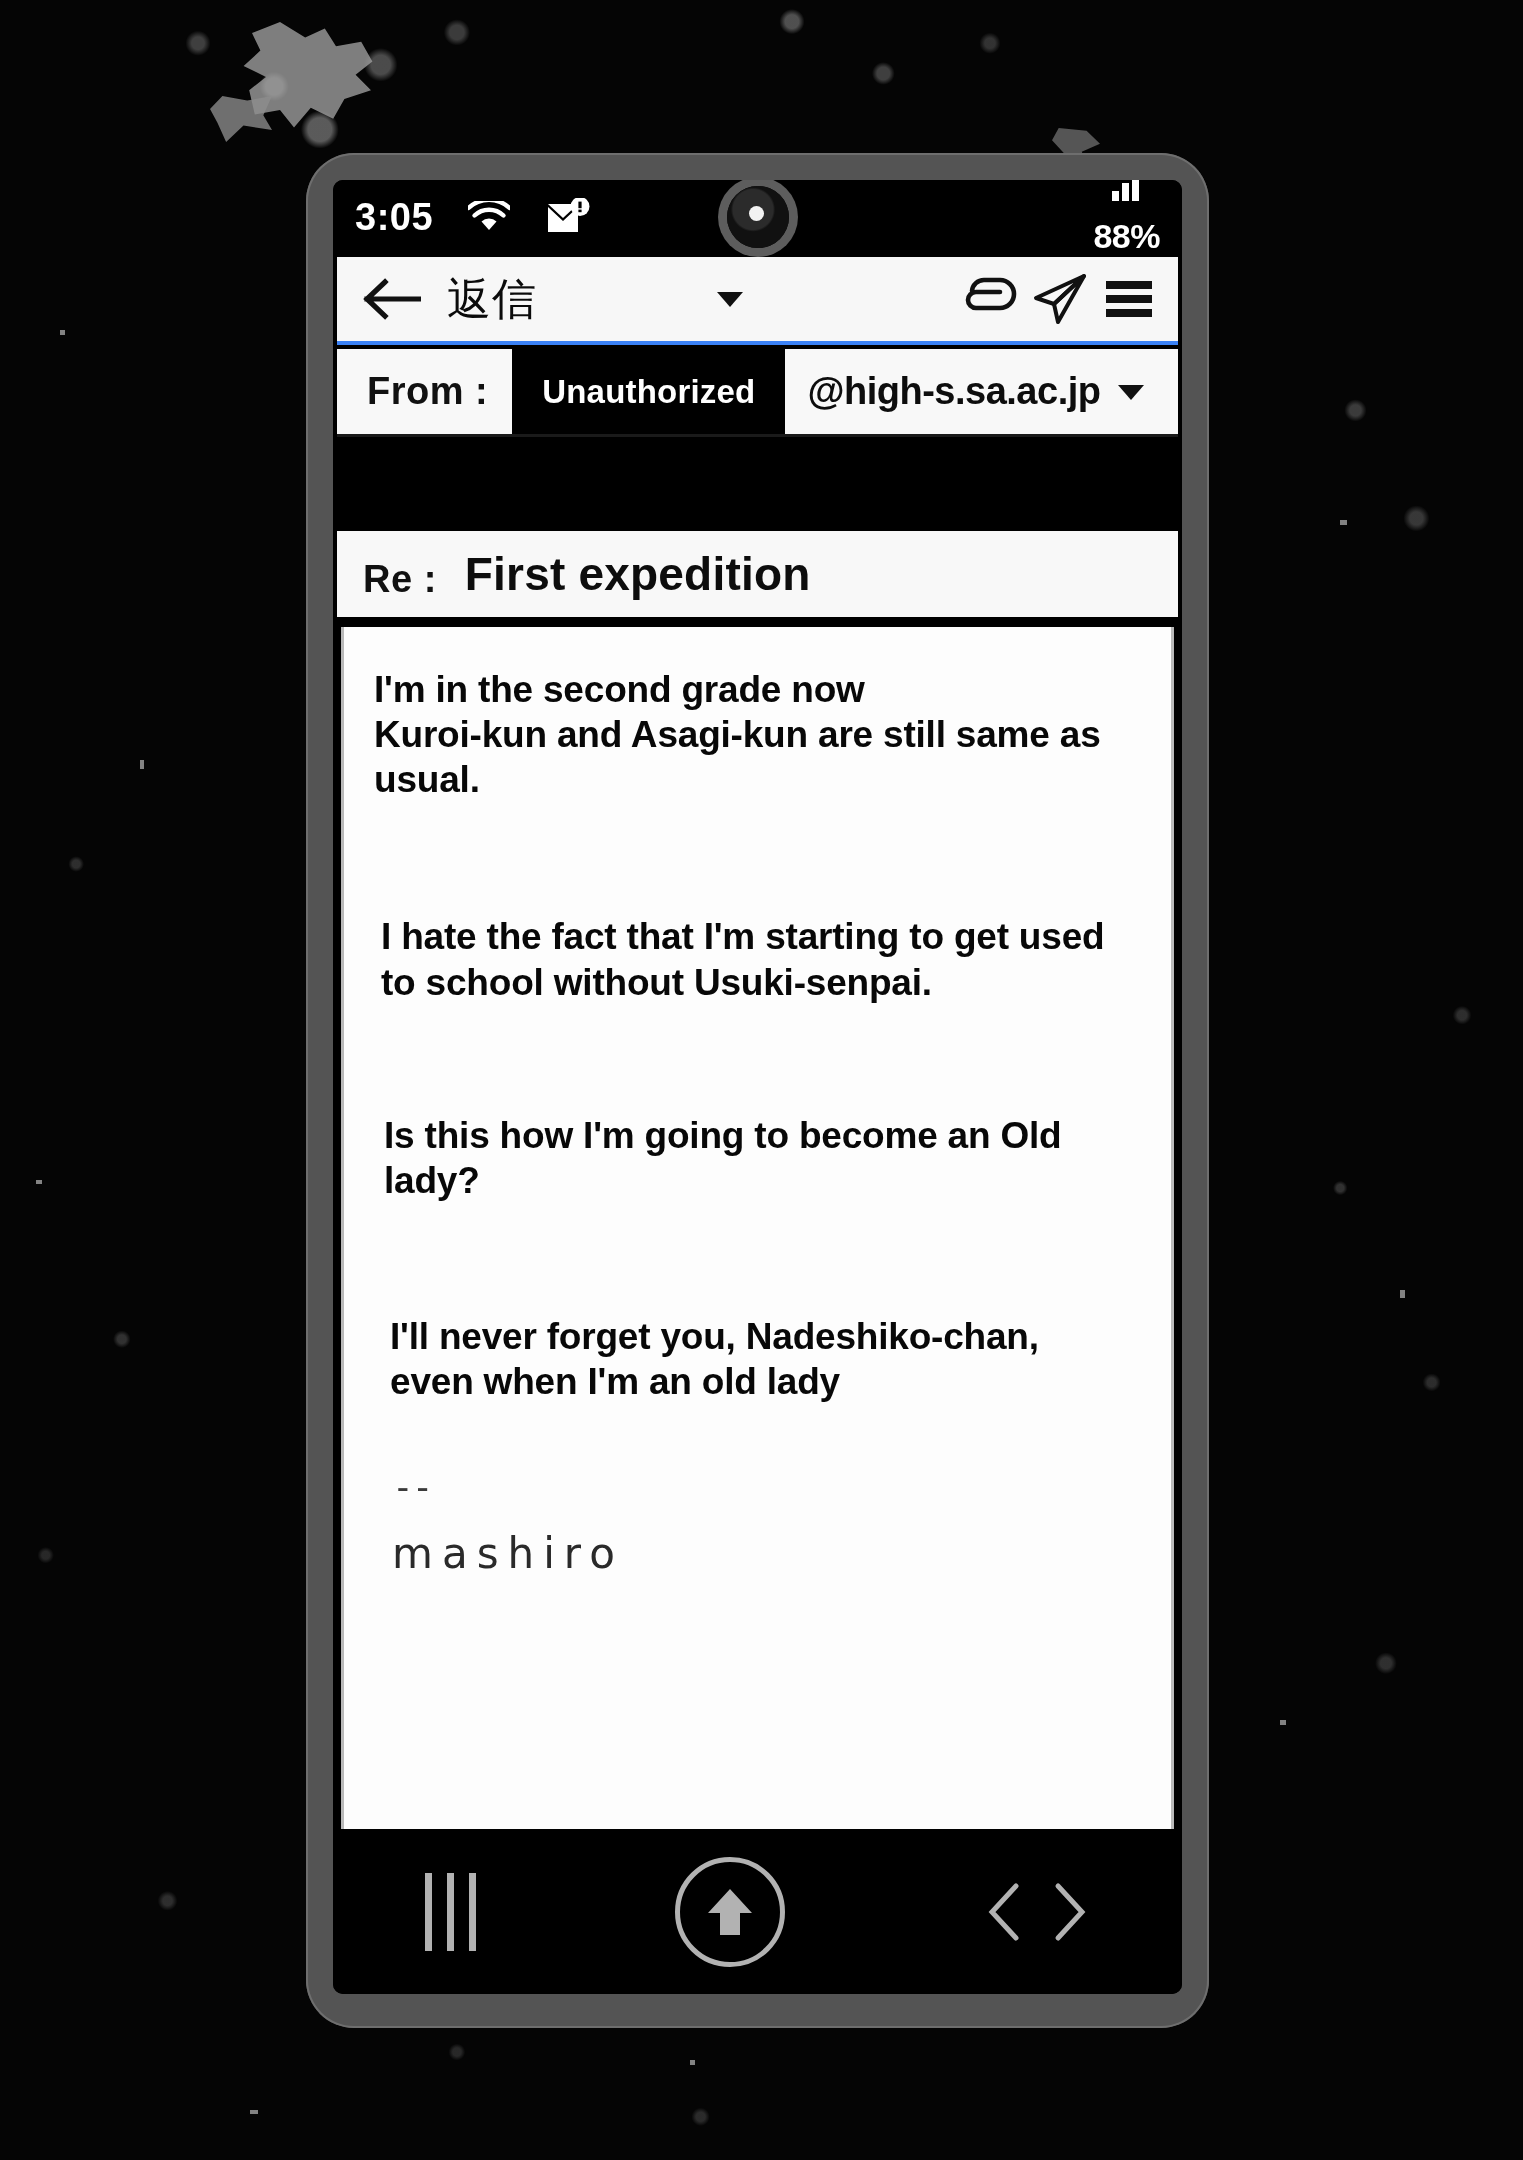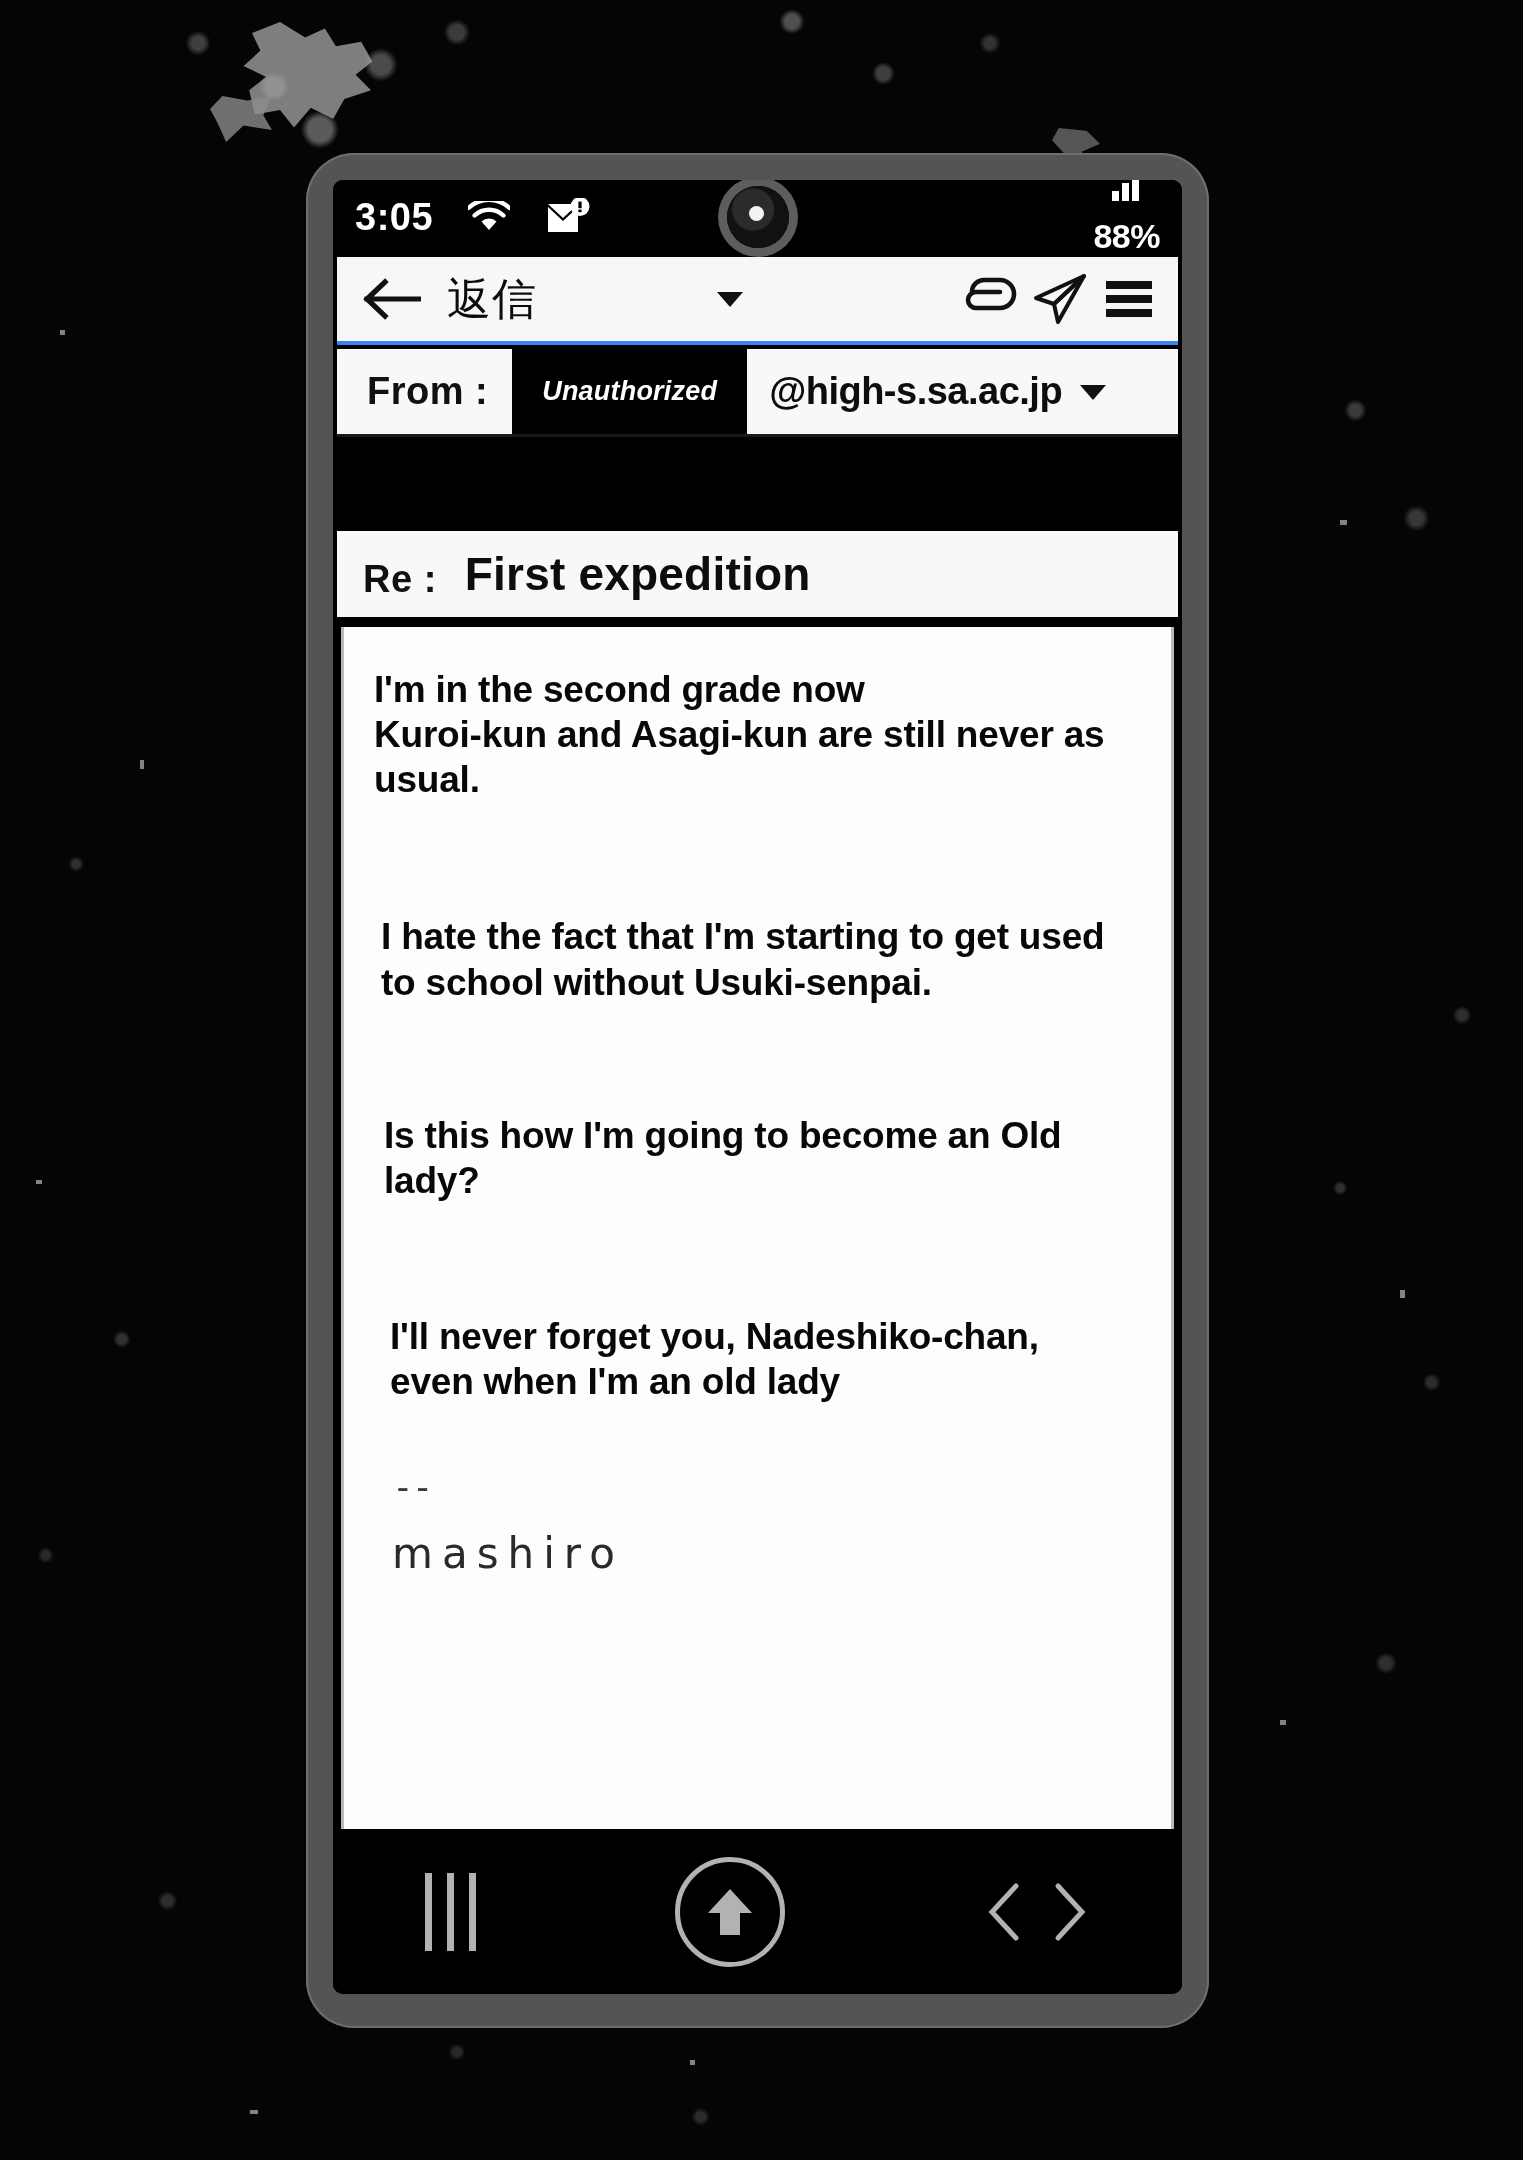--- a/index.html
+++ b/index.html
@@ -123,26 +123,25 @@
   #row-to{top:260px;height:88px;border-bottom:3px solid #1a1a1a;padding:0 26px;}
   #row-subject{top:351px;height:90px;border-bottom:4px solid #000;padding:0 26px;}
 
   .field-label{
     font-size:38px;font-weight:700;color:#111;letter-spacing:.5px;
     white-space:nowrap;
   }
   #from-label{padding-left:30px;padding-right:24px;}
   #from-redaction{
     background:#000;color:#fff;
-    font-size:27px;font-weight:700;
+    font-size:33px;font-weight:700;
     align-self:stretch;
     display:flex;align-items:center;justify-content:center;
     padding:0 30px;
     letter-spacing:.2px;
-    font-style:italic;
   }
   #from-domain{
     font-size:38px;font-weight:700;color:#0d0d0d;
     padding-left:22px;letter-spacing:-.5px;white-space:nowrap;
   }
   #from-caret{margin-left:16px;}
 
   #to-label{margin-right:12px;}
   #to-chip{
     display:flex;align-items:center;
@@ -334,21 +333,21 @@
     </div>
 
 
     <div id="row-subject" class="field-row">
       <span id="subject-label" class="field-label">Re :</span>
       <span id="subject-value">First expedition</span>
     </div>
 
     <div id="body-area">
       <p id="para-0" class="para">I'm in the second grade now
-Kuroi-kun and Asagi-kun are still never as usual.</p>
+Kuroi-kun and Asagi-kun are still same as usual.</p>
       <p id="para-1" class="para">I hate the fact that I'm starting to get used
 to school without Usuki-senpai.</p>
       <p id="para-2" class="para">Is this how I'm going to become an Old lady?</p>
       <p id="para-3" class="para">I'll never forget you, Nadeshiko-chan,
 even when I'm an old lady</p>
       <div id="sig-dashes">--</div>
       <div id="sig-name">mashiro</div>
     </div>
 
     <div id="nav-bar">

